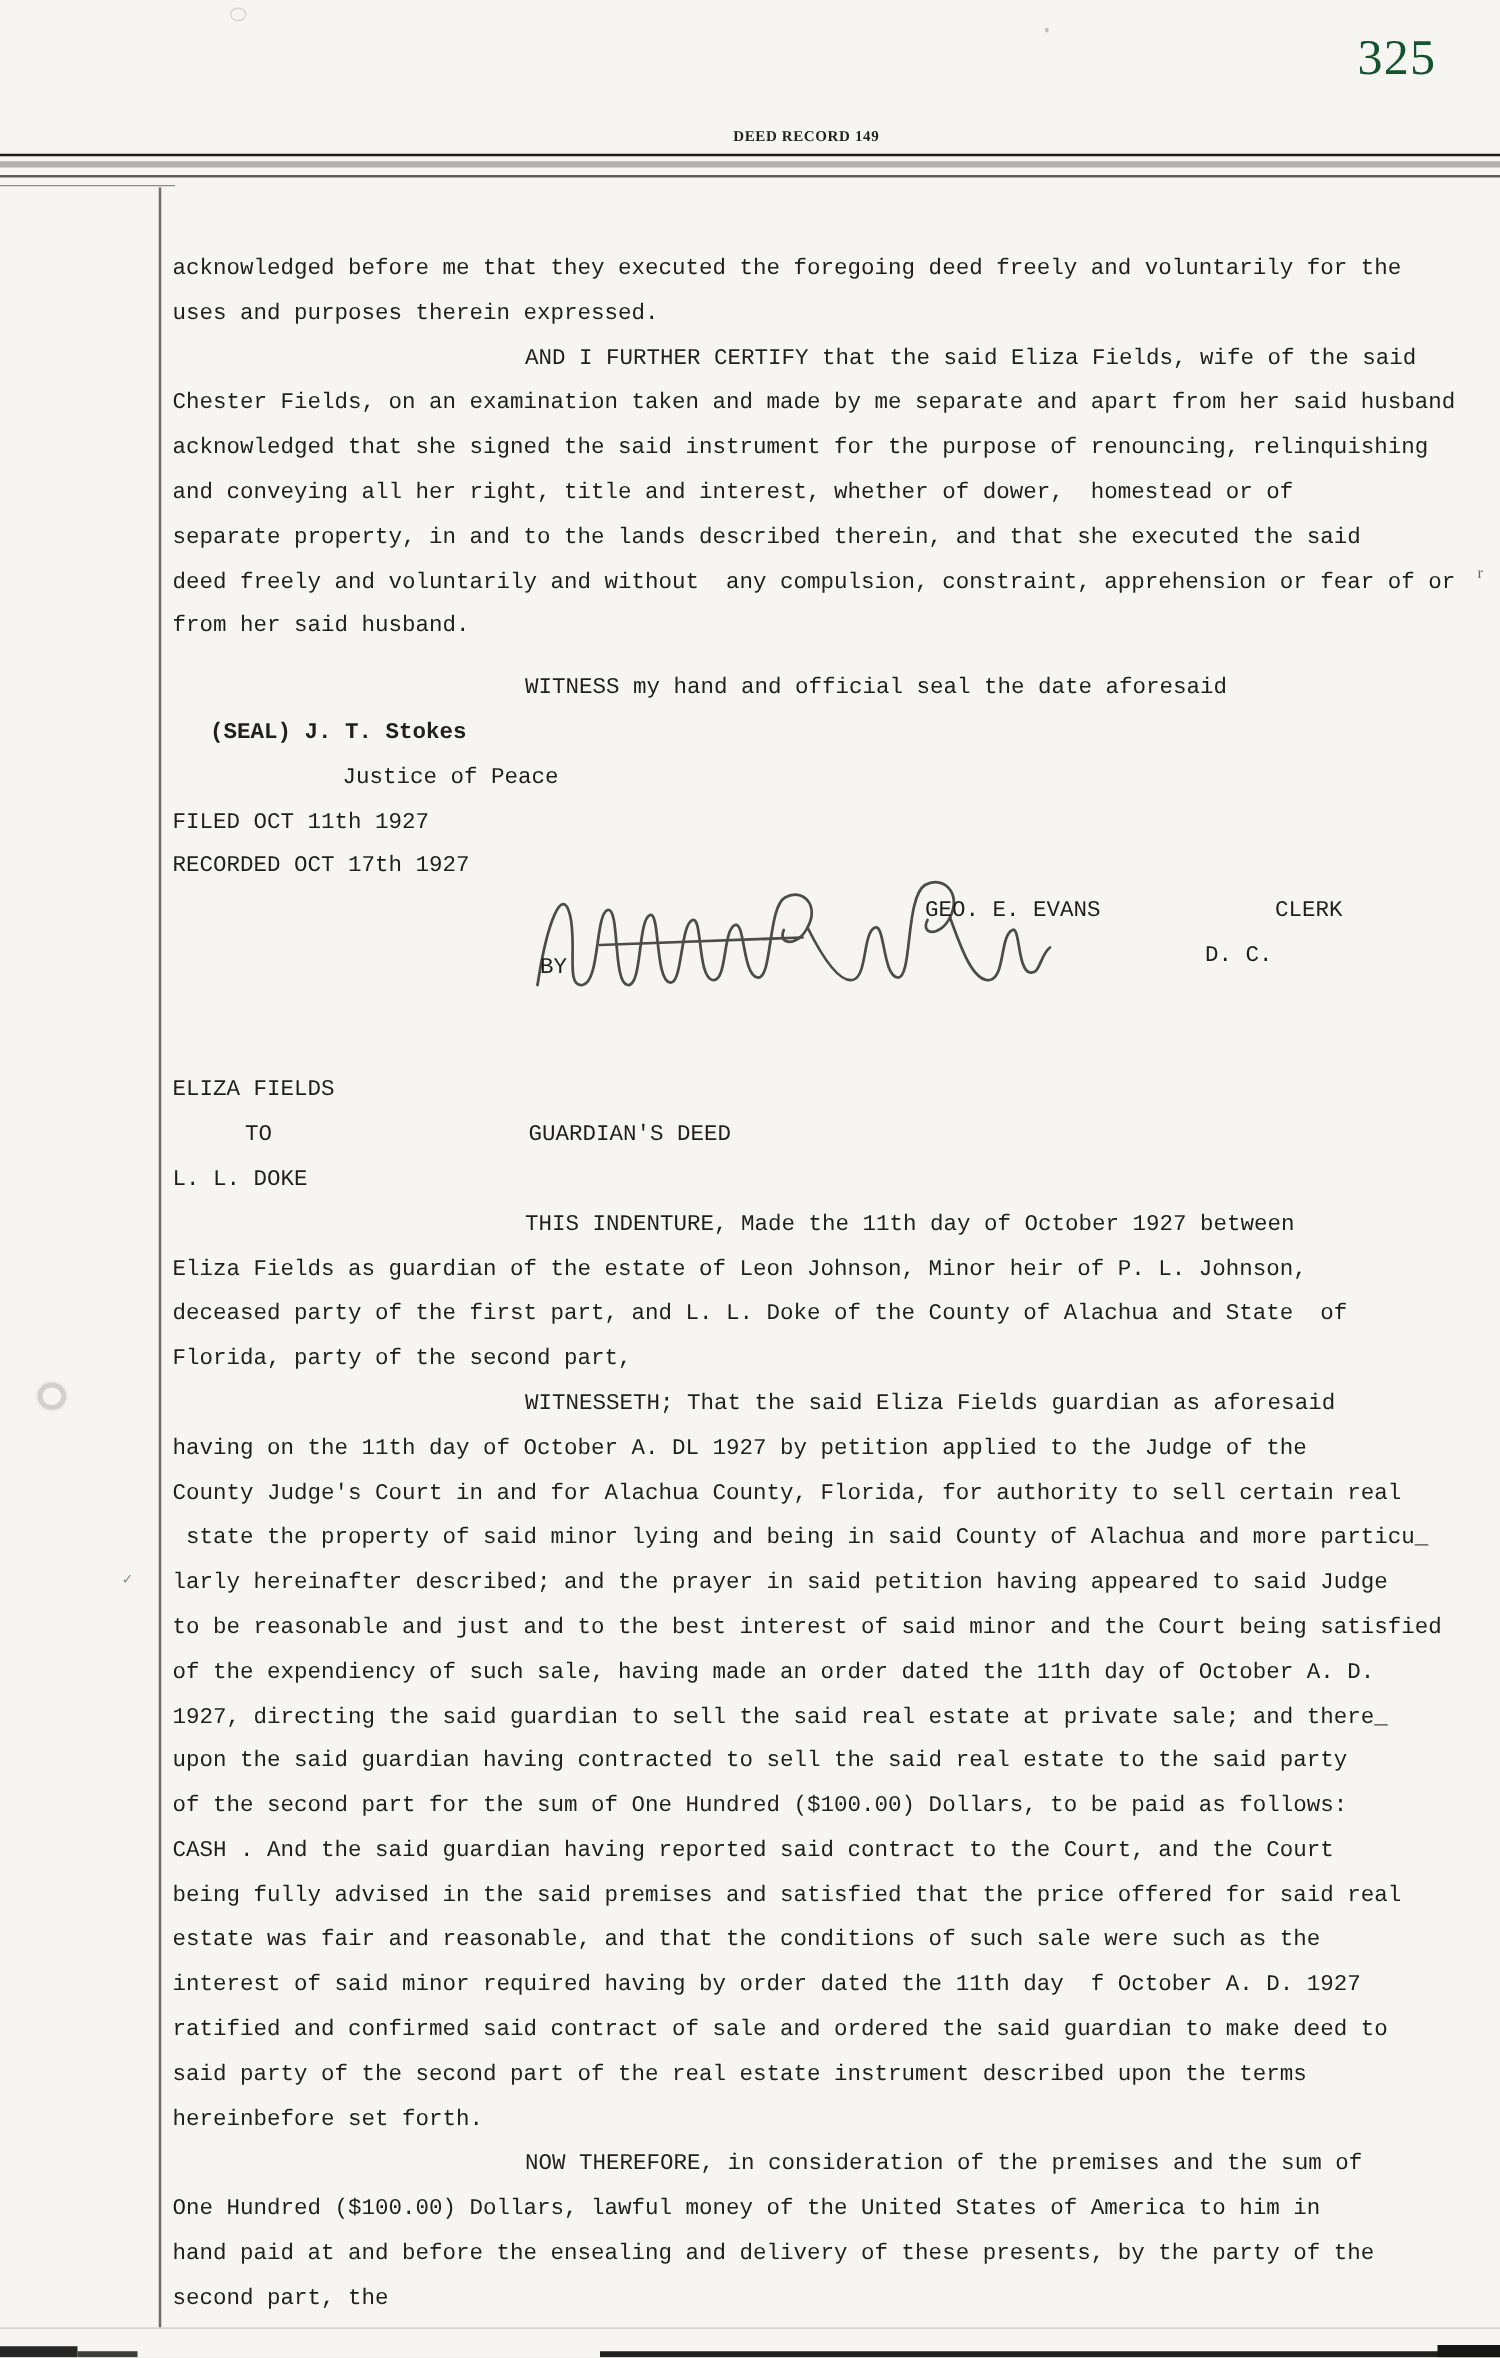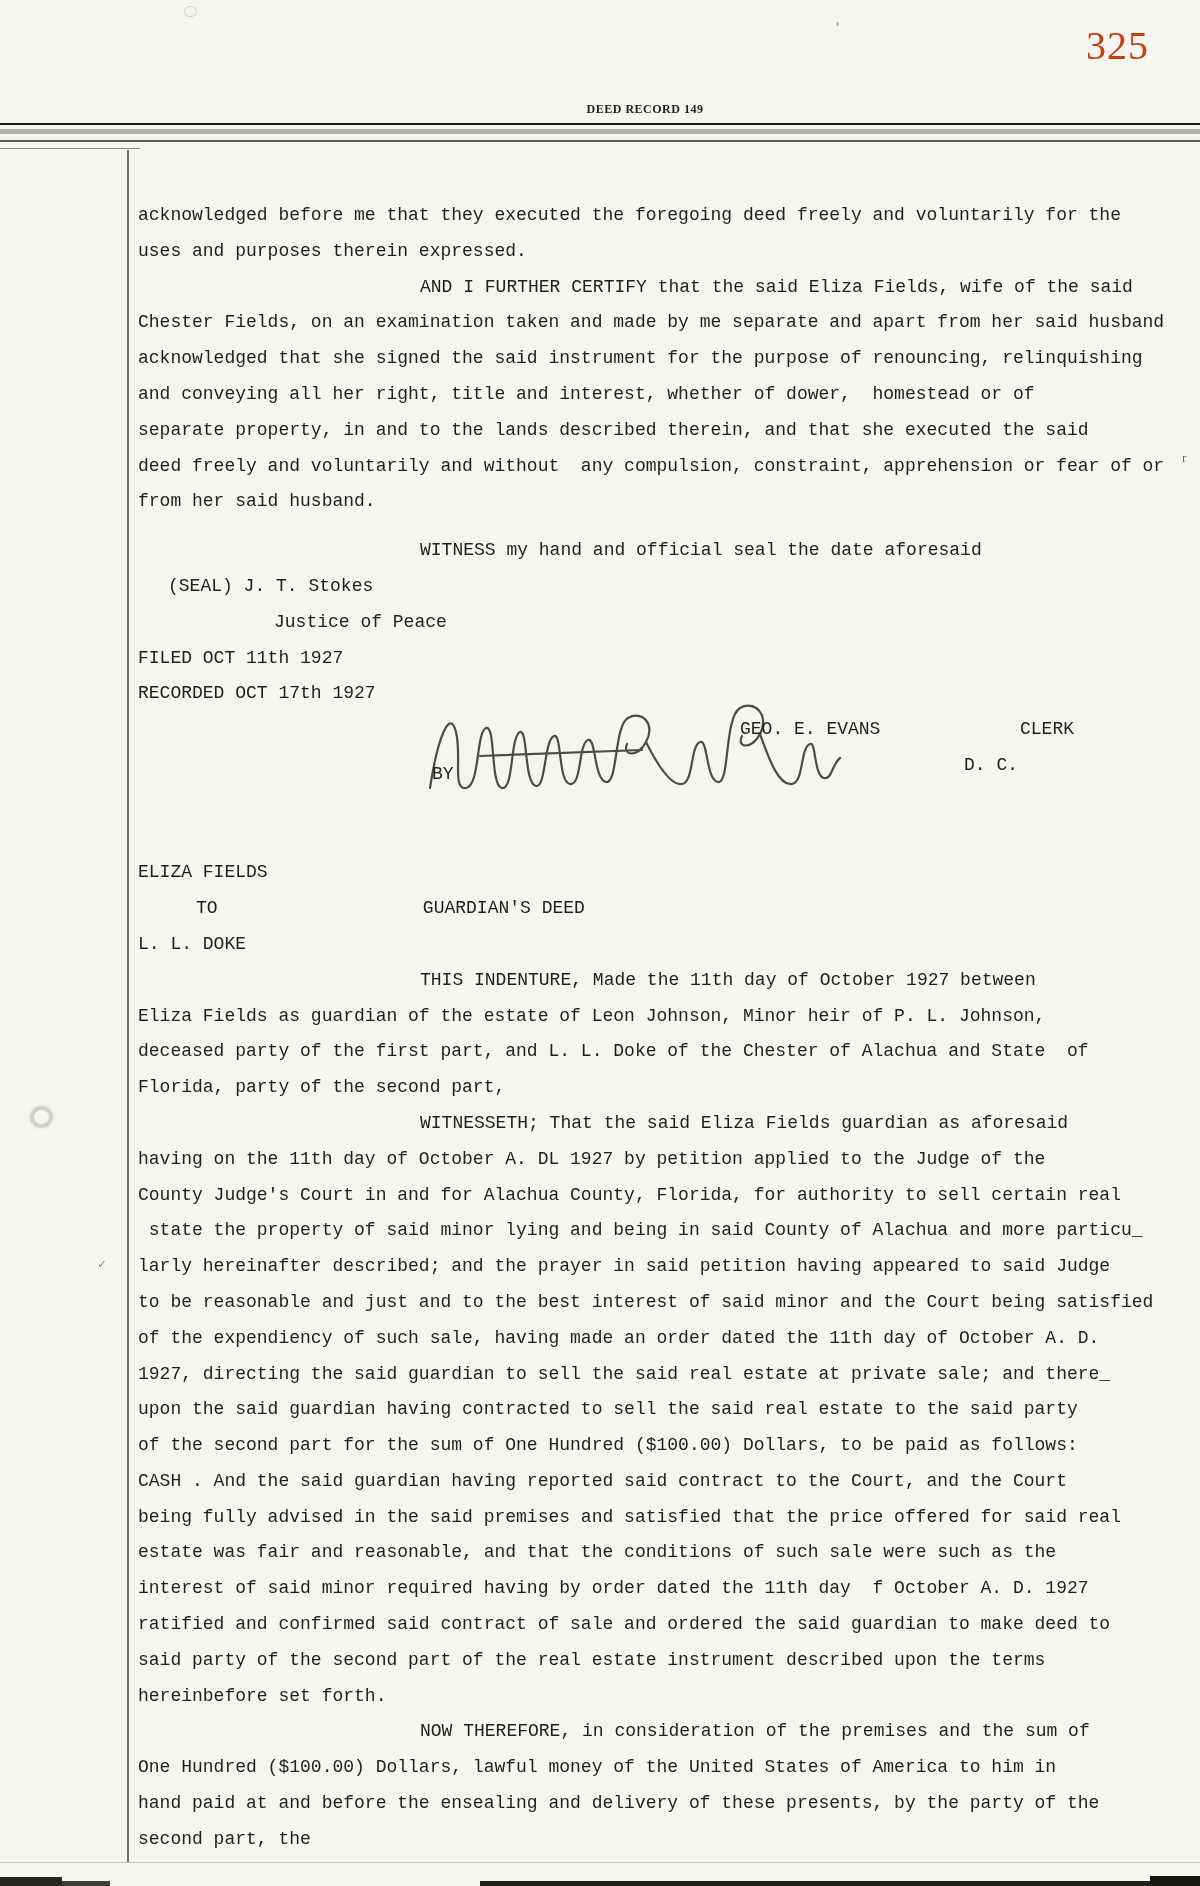--- a/index.html
+++ b/index.html
@@ -8,21 +8,21 @@
     width:1200px;height:1886px;
     background:#f6f5f2;
     overflow:hidden;
     font-family:"Liberation Mono", monospace;
     color:#1f1f1d;
   }
   
   .page-number{
     position:absolute;left:1086px;top:22px;
     font-family:"Liberation Serif", serif;
-    font-size:40px;color:#c2410c;letter-spacing:1px;
+    font-size:40px;color:#14532d;letter-spacing:1px;
   }
   .header-title{
     position:absolute;left:445px;top:102px;width:400px;
     text-align:center;
     font-family:"Liberation Serif", serif;
     font-weight:bold;font-size:12px;color:#222220;letter-spacing:.5px;
   }
   
   .rule{position:absolute;left:0;width:1200px;}
   .rule-a{top:123px;height:2px;background:#1d1d1b;}
@@ -84,21 +84,21 @@
     <div class="tline">acknowledged before me that they executed the foregoing deed freely and voluntarily for the</div>
         <div class="tline">uses and purposes therein expressed.</div>
         <div class="tline" style="padding-left: 282px;">AND I FURTHER CERTIFY that the said Eliza Fields, wife of the said</div>
         <div class="tline">Chester Fields, on an examination taken and made by me separate and apart from her said husband</div>
         <div class="tline">acknowledged that she signed the said instrument for the purpose of renouncing, relinquishing</div>
         <div class="tline">and conveying all her right, title and interest, whether of dower,  homestead or of</div>
         <div class="tline">separate property, in and to the lands described therein, and that she executed the said</div>
         <div class="tline">deed freely and voluntarily and without  any compulsion, constraint, apprehension or fear of or</div>
         <div class="tline">from her said husband.</div>
         <div class="tline" style="padding-left: 282px; margin-top: 13px;">WITNESS my hand and official seal the date aforesaid</div>
-        <div class="tline" style="padding-left: 30px;">(SEAL) J. T. Stokes</div>
+        <div class="tline" style="padding-left: 30px; font-weight: bold;">(SEAL) J. T. Stokes</div>
         <div class="tline" style="padding-left: 136px;">Justice of Peace</div>
         <div class="tline">FILED OCT 11th 1927</div>
         <div class="tline">RECORDED OCT 17th 1927</div>
       </div>
 
     <div class="sig-block">
       <svg class="sig-script" width="420" height="112" viewBox="0 0 420 112">
         <g fill="none" stroke="#3a3a38" stroke-width="2.2" stroke-linecap="round" opacity="0.9">
           <path d="M6,90 C14,38 26,10 32,34 C38,58 28,92 42,90 C56,88 52,34 62,30 C72,27 66,88 78,90 C90,92 86,38 96,34 C104,31 100,86 112,88 C122,90 120,42 130,38 C138,35 134,84 146,86 C158,88 154,46 164,42 C172,39 170,82 182,84 C194,86 190,28 204,20 C218,12 232,26 222,44 C214,60 198,58 203,46"></path>
           <path d="M56,58 L218,52"></path>
@@ -114,21 +114,21 @@
 
     <div class="spacer"></div>
 
     <div>
 
     <div class="tline">ELIZA FIELDS</div>
         <div class="tline" style="padding-left: 58px;">TO                   GUARDIAN'S DEED</div>
         <div class="tline">L. L. DOKE</div>
         <div class="tline" style="padding-left: 282px;">THIS INDENTURE, Made the 11th day of October 1927 between</div>
         <div class="tline">Eliza Fields as guardian of the estate of Leon Johnson, Minor heir of P. L. Johnson,</div>
-        <div class="tline">deceased party of the first part, and L. L. Doke of the Chester of Alachua and State  of</div>
+        <div class="tline">deceased party of the first part, and L. L. Doke of the County of Alachua and State  of</div>
         <div class="tline">Florida, party of the second part,</div>
         <div class="tline" style="padding-left: 282px;">WITNESSETH; That the said Eliza Fields guardian as aforesaid</div>
         <div class="tline">having on the 11th day of October A. DL 1927 by petition applied to the Judge of the</div>
         <div class="tline">County Judge's Court in and for Alachua County, Florida, for authority to sell certain real</div>
         <div class="tline"> state the property of said minor lying and being in said County of Alachua and more particu_</div>
         <div class="tline">larly hereinafter described; and the prayer in said petition having appeared to said Judge</div>
         <div class="tline">to be reasonable and just and to the best interest of said minor and the Court being satisfied</div>
         <div class="tline">of the expendiency of such sale, having made an order dated the 11th day of October A. D.</div>
         <div class="tline">1927, directing the said guardian to sell the said real estate at private sale; and there_</div>
         <div class="tline">upon the said guardian having contracted to sell the said real estate to the said party</div>

